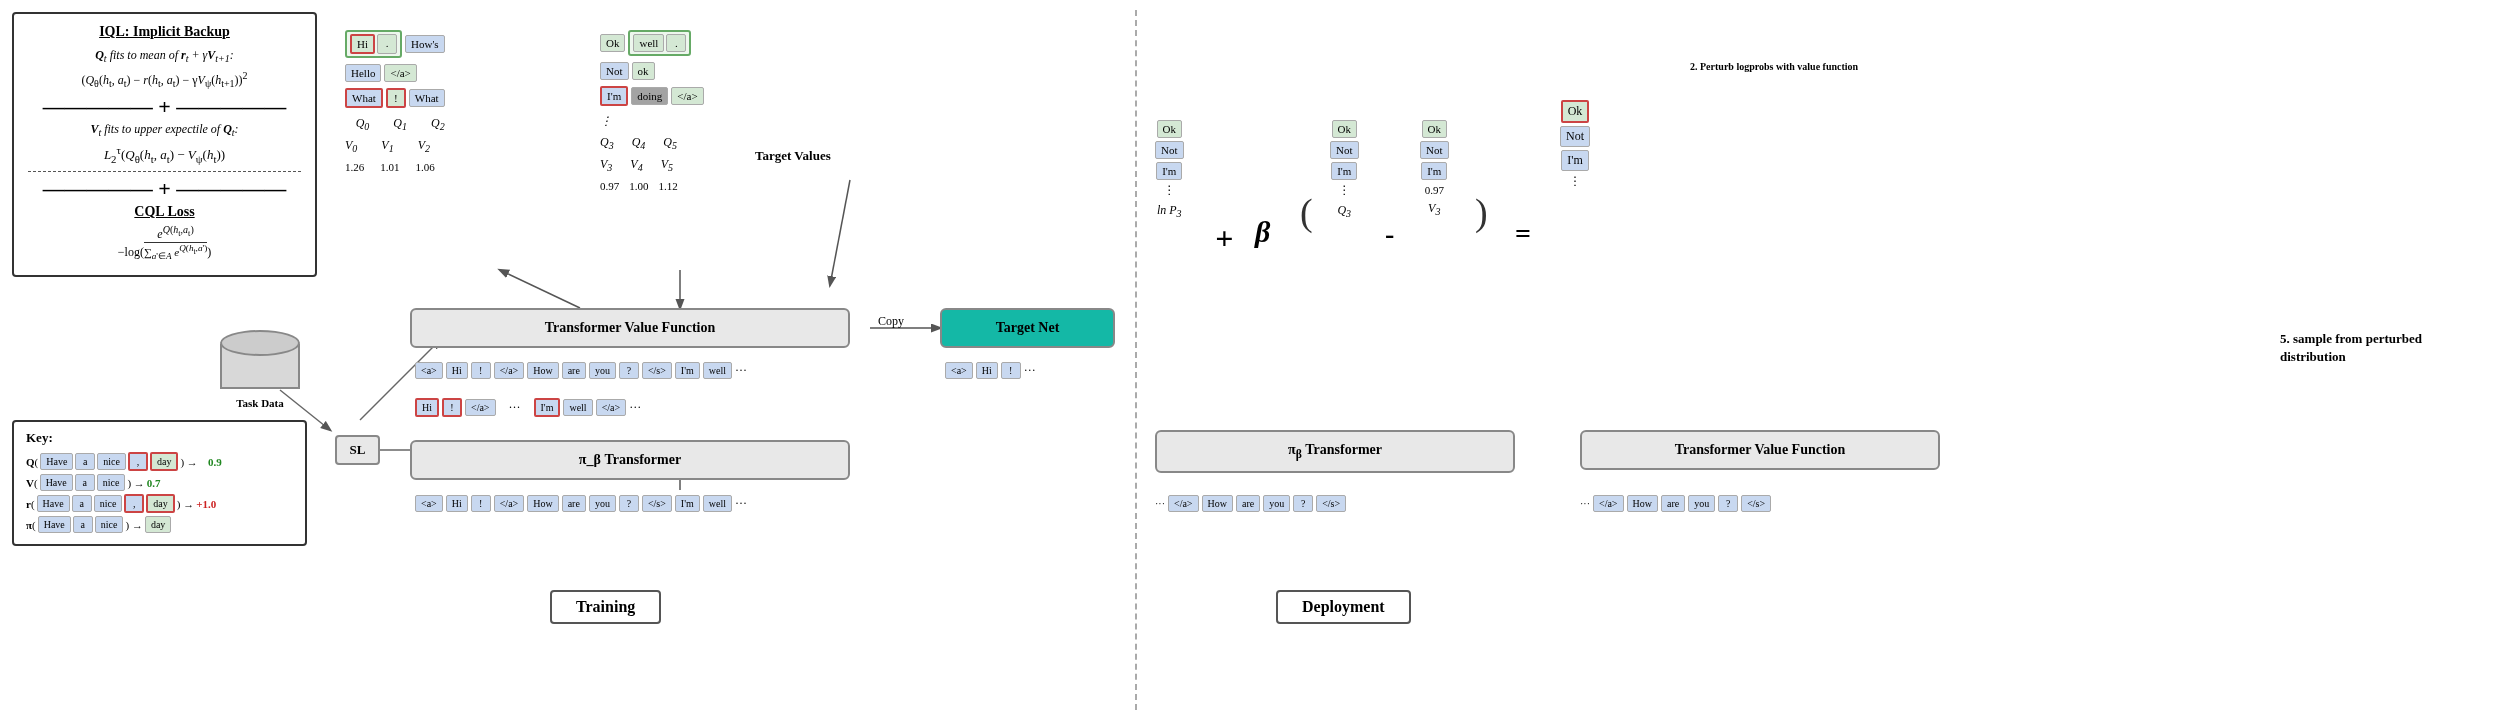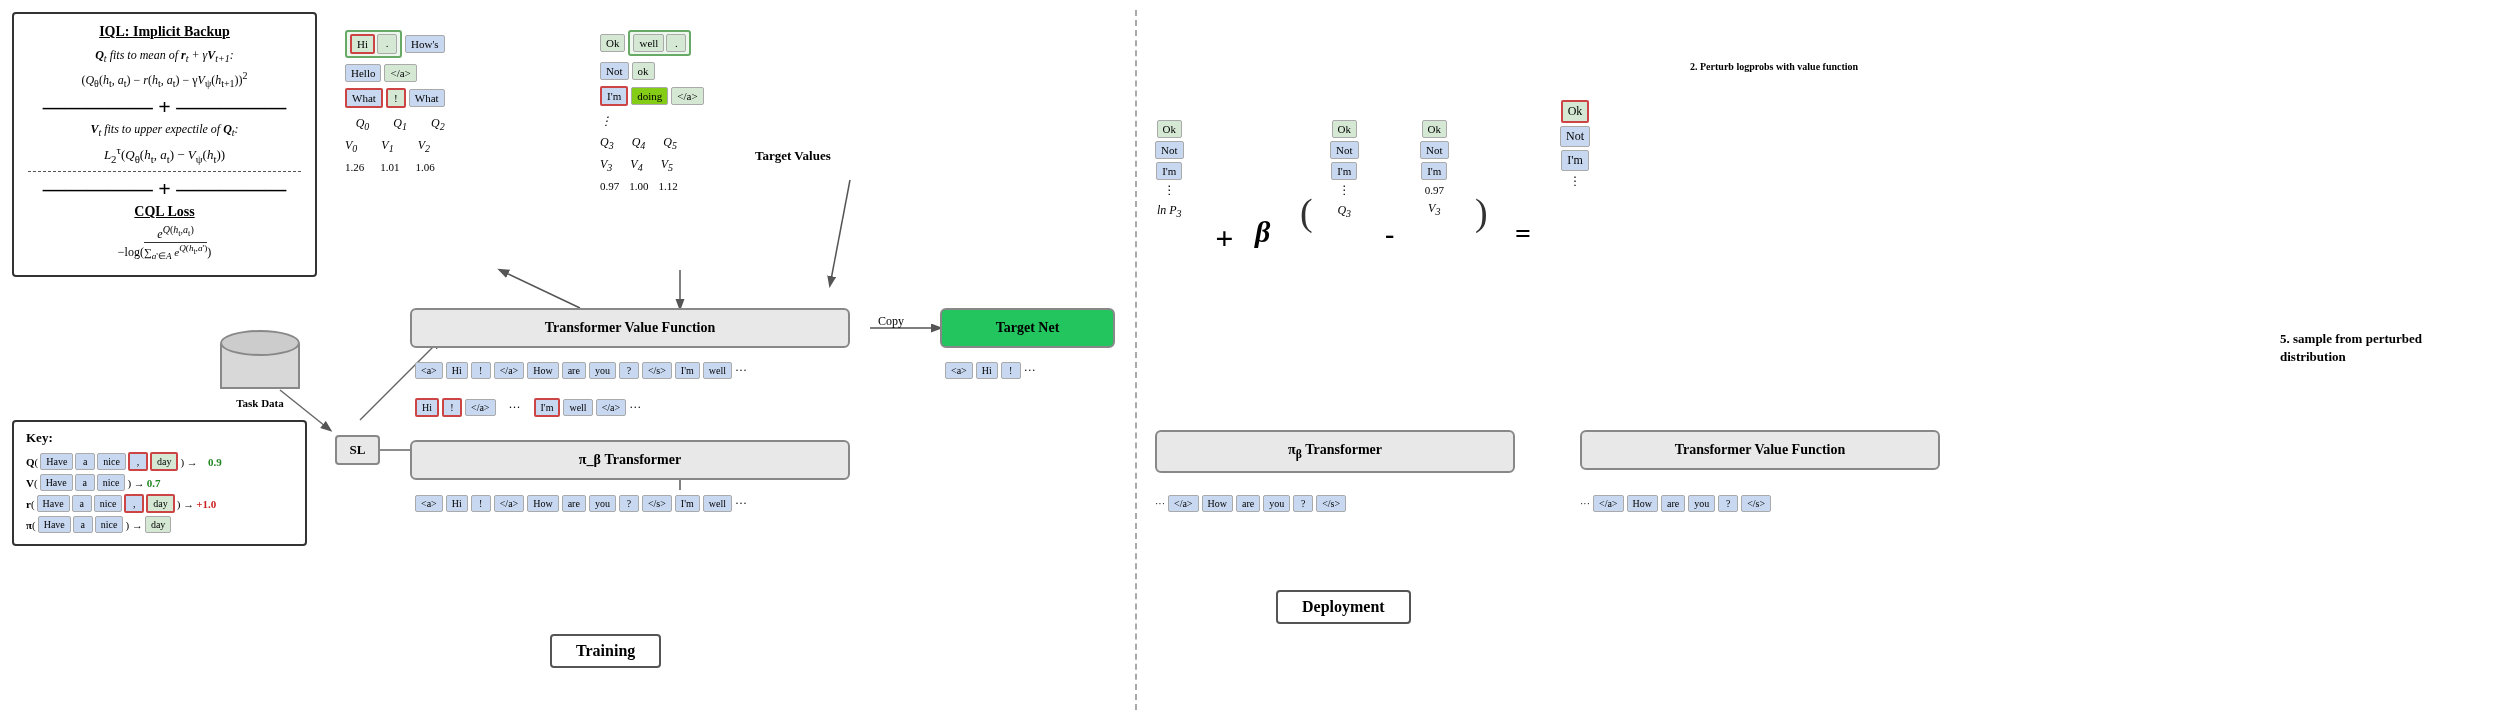--- a/index.html
+++ b/index.html
@@ -206,21 +206,21 @@
       </div>
     </div>
 
     <div style="display:flex; align-items:center; gap:3px;">
       <span class="tok" style="font-size:11px; background:#c8d8f0;">Not</span>
       <span class="tok green" style="font-size:11px;">ok</span>
     </div>
 
     <div style="display:flex; align-items:center; gap:3px;">
       <span class="tok" style="font-size:11px; background:#c8d8f0; border:2px solid #cc4444;">I'm</span>
-      <span class="tok" style="font-size:11px; background:#84cc16;">doing</span>
+      <span class="tok" style="font-size:11px; background:#a3a3a3;">doing</span>
       <span class="tok green" style="font-size:11px;">&lt;/a&gt;</span>
     </div>
 
     <div style="display:flex; gap:2px; font-size:12px; font-style:italic; margin-top:2px;">
       <span>⋮</span>
     </div>
 
     <div style="display:flex; gap:18px; font-size:12px; font-style:italic;">
       <span><i>Q</i><sub>3</sub></span>
       <span><i>Q</i><sub>4</sub></span>
@@ -255,21 +255,21 @@
     <span class="tok" style="font-size:10px;">are</span>
     <span class="tok" style="font-size:10px;">you</span>
     <span class="tok" style="font-size:10px;">?</span>
     <span class="tok" style="font-size:10px;">&lt;/s&gt;</span>
     <span class="tok" style="font-size:10px;">I'm</span>
     <span class="tok" style="font-size:10px;">well</span>
     <span style="font-size:12px;">···</span>
   </div>
 
   <div style="position:absolute; top:308px; left:940px; width:175px;">
-    <div style="border:2px solid #888; border-radius:6px; background:#22c55e; text-align:center; padding:10px 16px; font-size:14px; font-weight:bold;">Target Net</div>
+    <div style="border:2px solid #888; border-radius:6px; background:#14b8a6; text-align:center; padding:10px 16px; font-size:14px; font-weight:bold;">Target Net</div>
   </div>
 
   <div style="position:absolute; top:314px; left:878px; font-size:12px;">Copy</div>
 
   <div style="position:absolute; top:362px; left:945px; display:flex; gap:3px; align-items:center;">
     <span class="tok" style="font-size:10px;">&lt;a&gt;</span>
     <span class="tok" style="font-size:10px;">Hi</span>
     <span class="tok" style="font-size:10px;">!</span>
     <span style="font-size:12px;">···</span>
   </div>
@@ -310,21 +310,21 @@
       <div style="position:absolute; top:0; left:0; width:80px; height:26px; background:#cccccc; border:2px solid #888; border-radius:50%;"></div>
     </div>
     <div style="font-size:11px; font-weight:bold; text-align:center; margin-top:2px;">Task Data</div>
   </div>
 
   <div style="position:absolute; top:435px; left:335px; width:45px;">
     <div style="border:2px solid #888; border-radius:4px; background:#e8e8e8; padding:5px 8px; font-size:13px; font-weight:bold; text-align:center;">SL</div>
   </div>
 
   <div style="position:absolute; top:590px; left:550px;">
-    <div style="border:2px solid #555; border-radius:4px; padding:6px 24px; font-size:16px; font-weight:bold; background:#fff;margin-top:44px;">Training</div>
+    <div style="border:2px solid #555; border-radius:4px; padding:6px 24px; font-size:16px; font-weight:bold; background:#fff;">Training</div>
   </div>
 
   <div style="position:absolute; top:590px; left:1276px;">
     <div style="border:2px solid #555; border-radius:4px; padding:6px 24px; font-size:16px; font-weight:bold; background:#fff;">Deployment</div>
   </div>
 
   <div style="position:absolute; top:10px; left:1135px; width:2px; height:700px; border-left:2px dashed #aaa;"></div>
 
   <div style="position:absolute; top:440px; left:1155px; font-size:13px; font-weight:bold;">1. Fetch LM logprobs</div>
 

